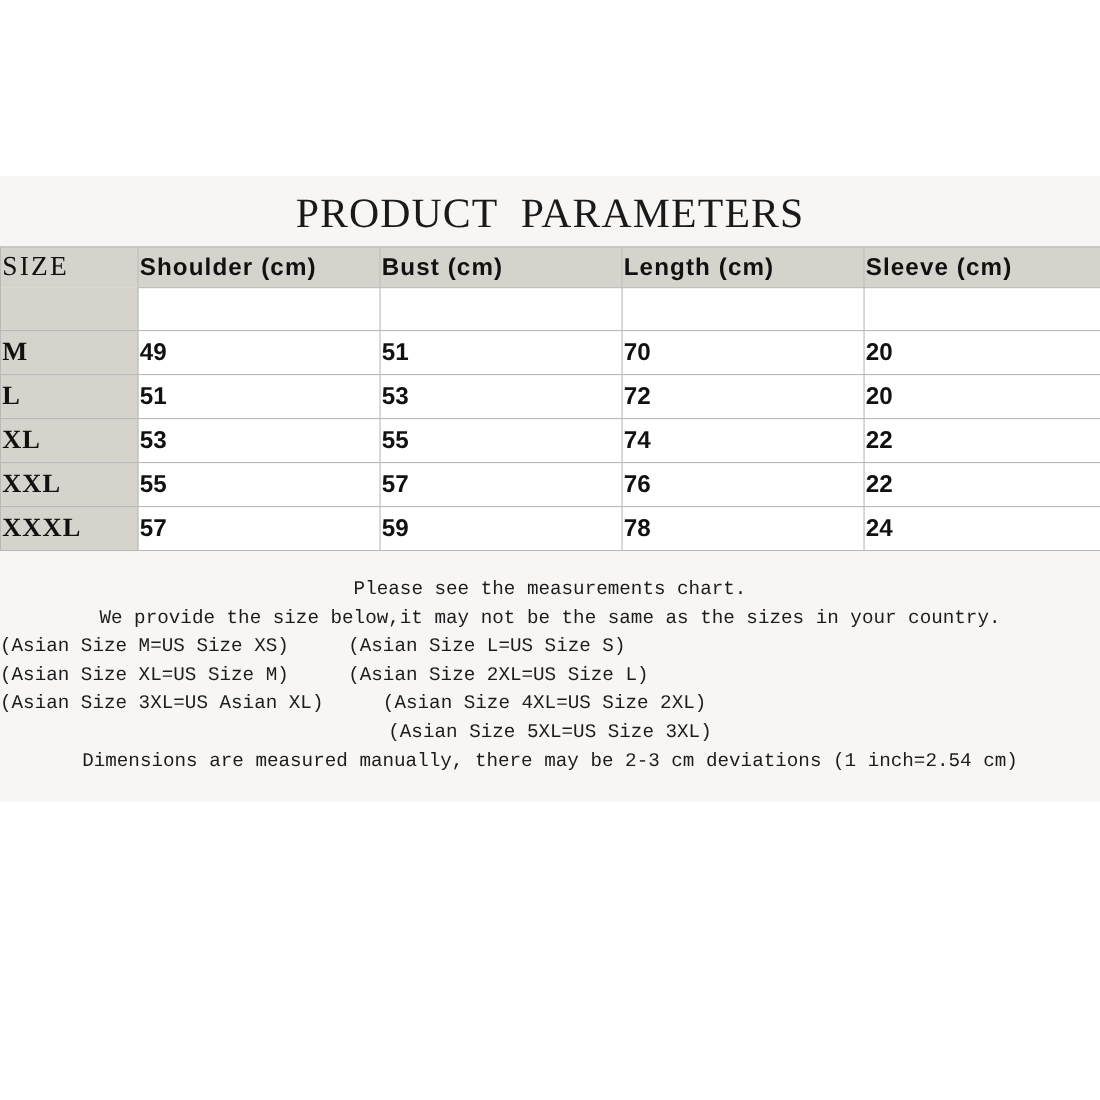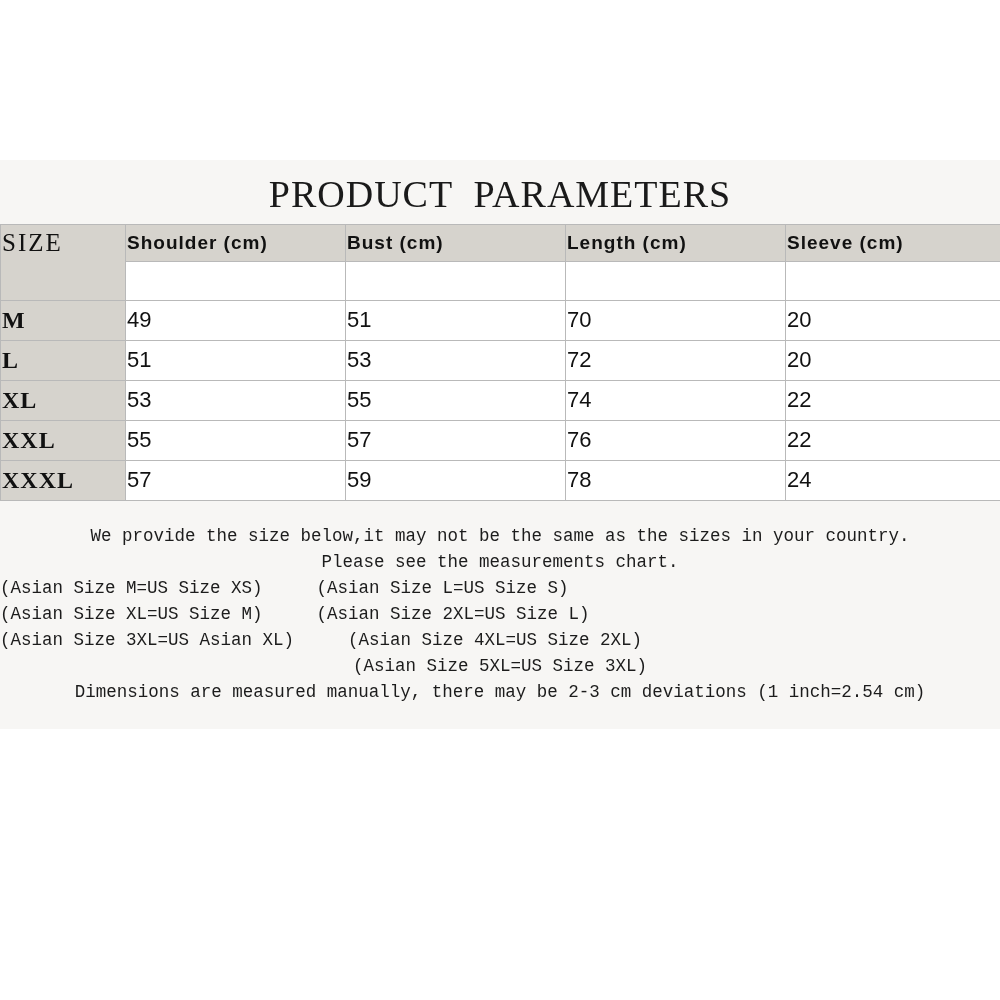--- a/index.html
+++ b/index.html
@@ -50,21 +50,21 @@
   table.params col.c4 { width: 215px; }
 
   table.params th, table.params td {
     border: 1px solid #b9b9b9;
     text-align: left;
     font-family: "Liberation Sans", sans-serif;
   }
   
   tr.head th {
     background: #d6d3cd;
-    font-size: 19px;
+    font-size: 22px;
     font-weight: bold;
     color: #111111;
     height: 34px;
     letter-spacing: 1px;
   }
   tr.head th.sizecell {
     font-family: "Liberation Serif", serif;
     font-size: 25px;
     font-weight: normal;
     letter-spacing: 2px;
@@ -78,21 +78,21 @@
   tr.subhead td.sizeblank {
     background: #d6d3cd;
     border-top: none;
   }
   tr.head th.sizecell {
     border-bottom: none;
   }
   tbody tr.datarow td {
     height: 37px;
     font-size: 22px;
-    font-weight: normal;
+    font-weight: bold;
     color: #111111;
     background: #ffffff;
     font-family: "Liberation Sans", sans-serif;
   }
   tbody tr.datarow td.sizelabel {
     background: #d6d3cd;
     font-family: "Liberation Serif", serif;
     font-size: 24px;
     font-weight: bold;
     letter-spacing: 1px;
@@ -188,22 +188,22 @@
           <td class="sizelabel">XXXL</td>
           <td>57</td>
           <td>59</td>
           <td>78</td>
           <td>24</td>
         </tr>
       </tbody>
     </table>
 
     <div class="notes">
+      <div class="note-line">Please see the measurements chart.</div>
       <div class="note-line">We provide the size below,it may not be the same as the sizes in your country.</div>
-      <div class="note-line">Please see the measurements chart.</div>
 
       <div class="pair-row">
         <div class="left">(Asian Size M=US Size XS)</div>
         <div class="right">(Asian Size L=US Size S)</div>
       </div>
       <div class="pair-row">
         <div class="left">(Asian Size XL=US Size M)</div>
         <div class="right">(Asian Size 2XL=US Size L)</div>
       </div>
       <div class="pair-row">

